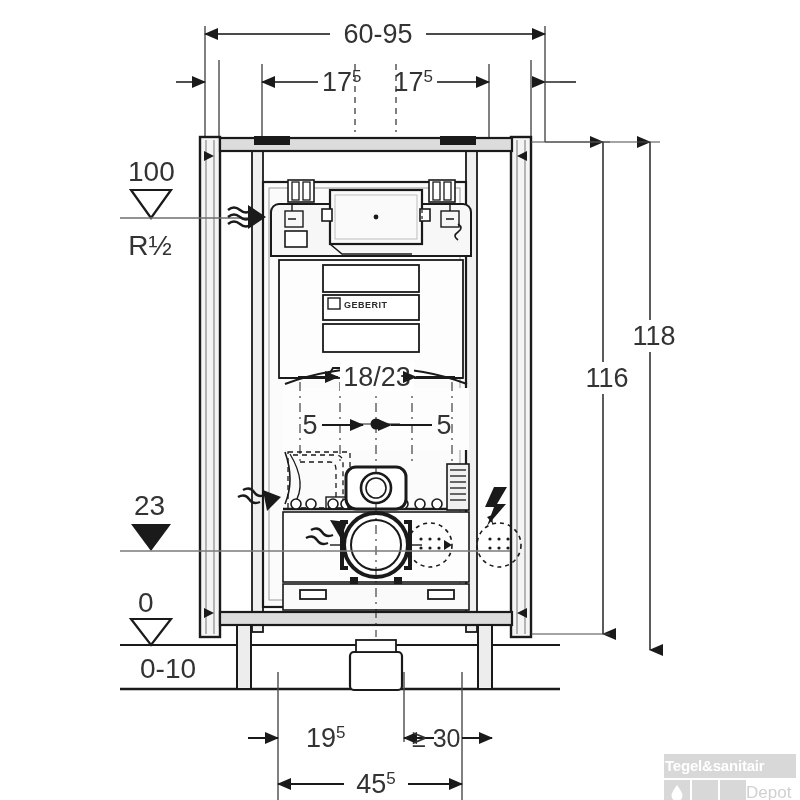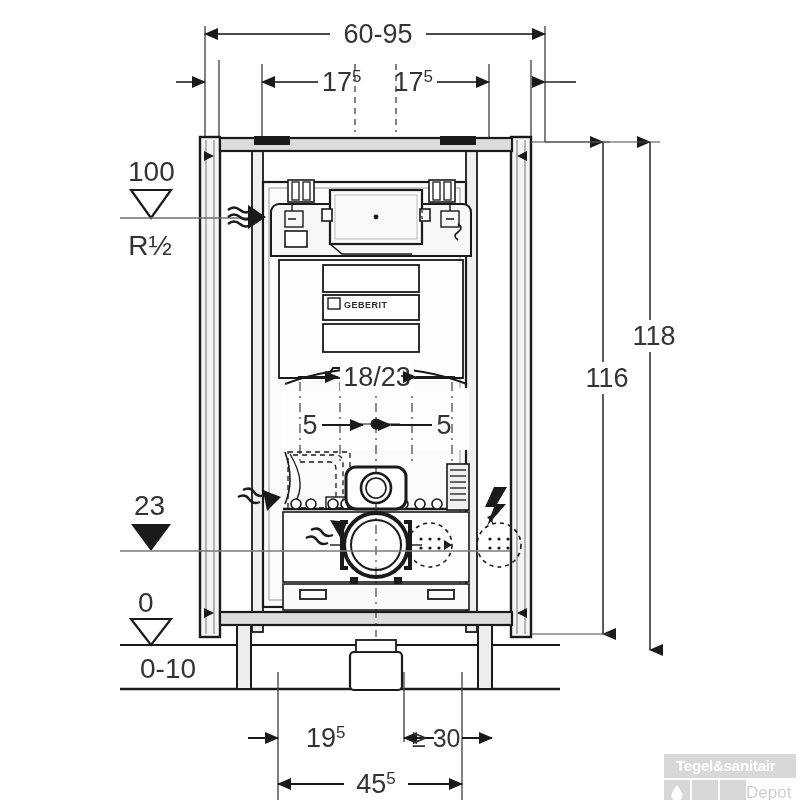--- a/index.html
+++ b/index.html
@@ -9,21 +9,21 @@
   svg{position:absolute;left:0;top:0;}
   .dimtxt{font-family:"Liberation Sans","DejaVu Sans",sans-serif;font-size:27px;fill:#333;}
   .dimtxt.sm{font-size:25px;}
   .sup{font-size:17px;}
   .lbl{font-family:"Liberation Sans","DejaVu Sans",sans-serif;font-size:28px;fill:#333;}
   .brand{font-family:"Liberation Sans","DejaVu Sans",sans-serif;font-size:9px;
          font-weight:bold;fill:#2b2b2b;letter-spacing:.5px;}
   #watermark{position:absolute;left:664px;top:742px;width:132px;height:52px;}
   #wm-top{position:absolute;left:0;top:0;width:132px;height:24px;background:#d8d8d8;}
   #wm-top span{display:block;color:#fff;font-weight:bold;font-size:15px;
-    line-height:24px;padding-left:12px;letter-spacing:-0.2px;
+    line-height:24px;padding-left:1px;letter-spacing:-0.2px;
     font-family:"Liberation Sans","DejaVu Sans",sans-serif;}
   #wm-bot{position:absolute;left:0;top:26px;width:132px;height:26px;}
   .wm-sq{position:absolute;top:0;width:26px;height:26px;background:#d8d8d8;}
   #wm-depot{position:absolute;left:82px;top:0;height:26px;line-height:26px;
     color:#d0d0d0;font-size:17px;font-family:"Liberation Sans","DejaVu Sans",sans-serif;}
 </style>
 </head>
 <body>
 
 <div id="stage">

